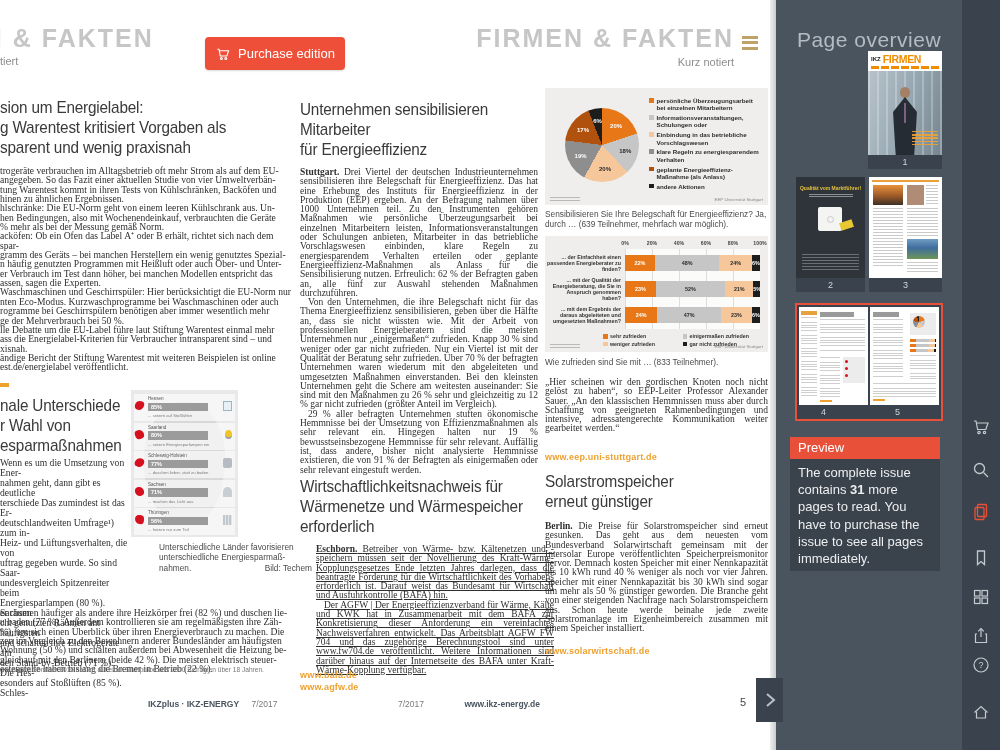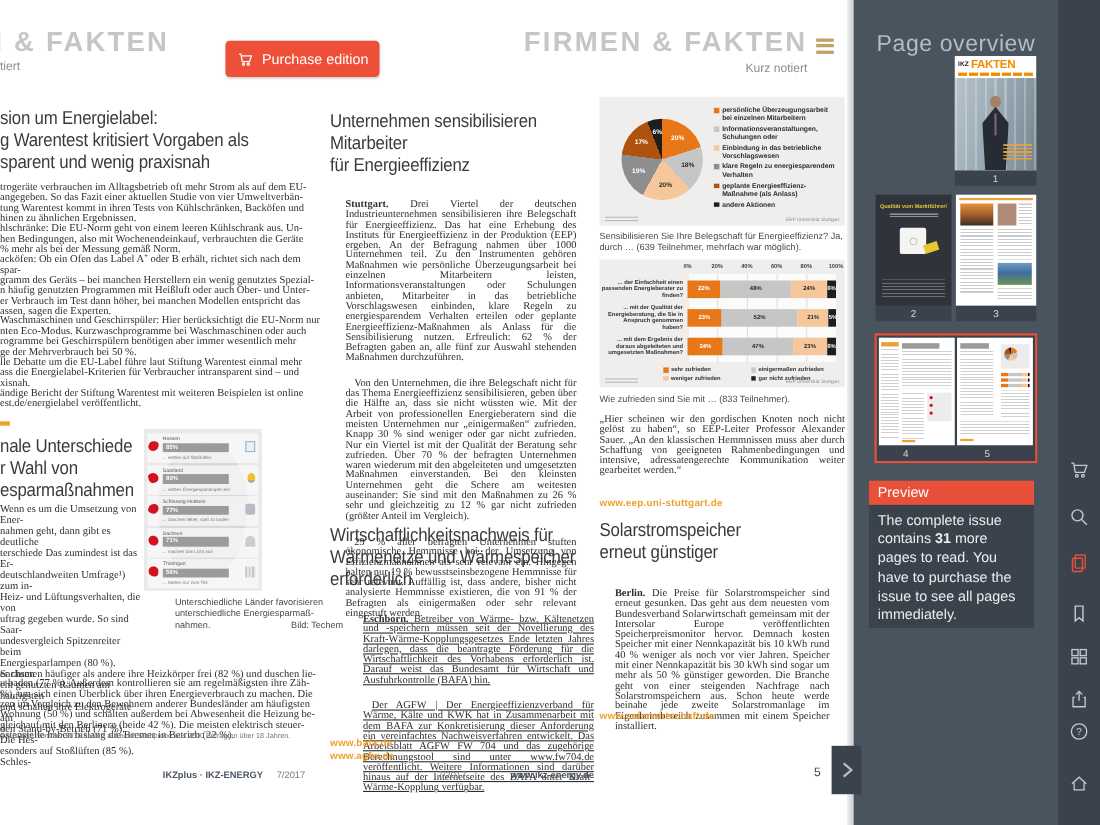--- a/index.html
+++ b/index.html
@@ -12,21 +12,21 @@
   .ghost-sub{font-size:11px;color:#8d8d8d;white-space:nowrap;}
   .purchase-btn{position:absolute;left:205px;top:37px;width:140px;height:33px;background:#ee4f38;
       border:none;border-radius:4px;color:#fff;font-size:13px;font-family:"Liberation Sans",sans-serif;
       display:flex;align-items:center;justify-content:center;gap:7px;cursor:pointer;box-shadow:0 1px 2px rgba(0,0,0,.15);}
   .hamburger{display:inline-block;vertical-align:middle;margin-left:8px;}
   .hamburger i{display:block;width:16px;height:3px;background:#bfa268;margin:2.5px 0;}
   .headline{font-size:17px;line-height:20px;color:#3a3a3a;white-space:pre-line;
       transform:scaleX(0.9);transform-origin:0 0;letter-spacing:-0.2px;width:115%;}
   .bodyfrag{font-family:"Liberation Serif",serif;font-size:9.6px;line-height:9.35px;color:#2e2e2e;white-space:pre-line;}
   .bodytext{font-family:"Liberation Serif",serif;font-size:9.5px;line-height:9.3px;color:#2e2e2e;text-align:justify;}
-  .bodytext p{margin:14px;}
+  .bodytext p{margin:0;}
   .bodytext p + p{text-indent:8px;}
   .city{font-weight:bold;}
   .maglink{color:#efa12f;font-weight:bold;font-size:9px;letter-spacing:.2px;cursor:pointer;}
   .cap{font-size:8.3px;line-height:1.24;color:#4a4a4a;}
   .chart-panel{position:absolute;background:#efeeec;overflow:hidden;}
   
   #pie{position:absolute;left:20px;top:20px;width:74px;height:74px;border-radius:50%;}
   .pie-label{position:absolute;transform:translate(-50%,-50%);font-size:6px;font-weight:bold;}
   .pl-item{display:flex;gap:3px;margin-bottom:2.5px;font-size:6.2px;font-weight:bold;color:#2c2c2c;line-height:1.18;}
   .pl-mark{flex:0 0 auto;width:4.5px;height:4.5px;margin-top:1px;}
@@ -379,21 +379,21 @@
   </div>
 
   <div id="page-edge"></div>
 
   <div id="sidebar">
     <div id="sb-title">Page overview</div>
 
     <div class="thumb" style="left:92px;top:51px;width:74px;height:104px;">
       <div class="cov-head">
         <span class="cov-ikz">IKZ</span>
-        <span class="cov-energy">FAKTEN</span>
+        <span class="cov-energy">FIRMEN</span>
       </div>
       <div class="cov-sub"></div>
       <div class="cov-photo">
         <div class="cov-stripes"></div>
         <div class="cov-mhead"></div>
         <div class="cov-man"></div>
         <div class="cov-tie"></div>
         <div class="cov-ortext"></div>
       </div>
     </div>

